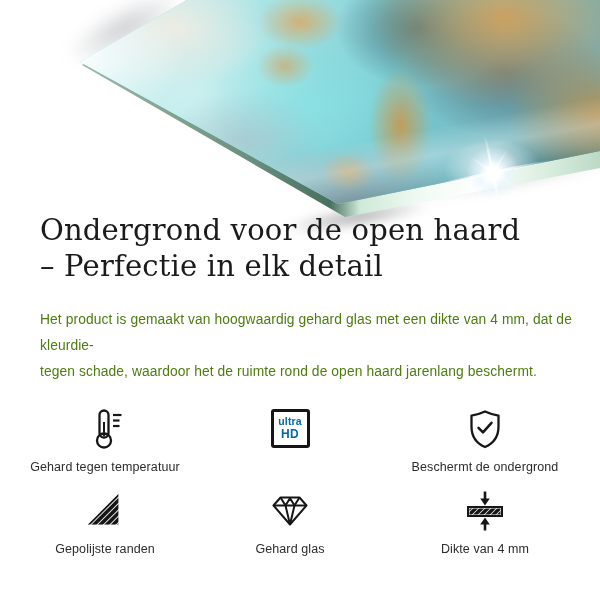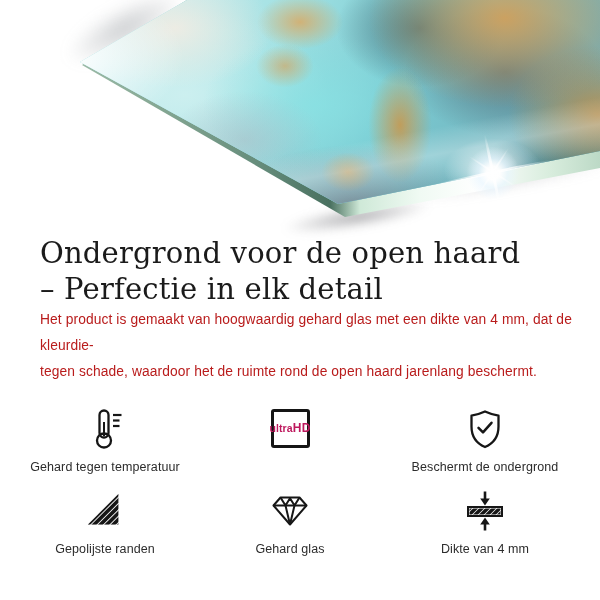--- a/index.html
+++ b/index.html
@@ -55,38 +55,38 @@
   .sparkle .glow { position:absolute; left:34px; top:34px; width:52px; height:52px;
     background:radial-gradient(circle, rgba(255,255,255,0.95) 0 18%, rgba(230,245,255,0.6) 40%, rgba(230,245,255,0) 72%); }
   .sparkle .ray { position:absolute; border-radius:50%; background:linear-gradient(to right,
       rgba(255,255,255,0) 0%, rgba(255,255,255,0.95) 44%, #ffffff 50%, rgba(255,255,255,0.95) 56%, rgba(255,255,255,0) 100%); }
   .sparkle .r1 { left:0;  top:58px;   width:120px; height:3px;  transform:rotate(-12deg); }
   .sparkle .r2 { left:21px; top:58px; width:78px;  height:2.5px; transform:rotate(78deg); }
   .sparkle .r3 { left:31px; top:58px; width:58px;  height:2px;  transform:rotate(33deg); opacity:.85; }
   .sparkle .r4 { left:31px; top:58px; width:58px;  height:2px;  transform:rotate(123deg); opacity:.85; }
 
   
-  .title { position:absolute; left:40px; top:235px; width:540px;
+  .title { position:absolute; left:40px; top:212px; width:540px;
     font-family:"DejaVu Serif", serif; font-size:29px; line-height:36px;
     font-weight:400; color:#1b1b1b; letter-spacing:0.2px; }
   .title span { display:block; }
 
   .desc { position:absolute; left:40px; top:307px; width:532px;
-    font-size:13.8px; line-height:26px; color:#b91c1c; letter-spacing:0.1px; }
+    font-size:13.8px; line-height:26px; color:#4d7c0f; letter-spacing:0.1px; }
   .desc span { display:block; }
 
   
   .features { position:absolute; left:15px; top:398px; width:570px;
     display:grid; grid-template-columns:180px 190px 200px; grid-auto-rows:82px; }
   .feature { display:flex; flex-direction:column; align-items:center; padding-top:7px; }
   .icon-area { height:47px; display:flex; align-items:center; justify-content:center; }
   .feature-label { margin-top:8px; font-size:12.5px; color:#2c2c2c; letter-spacing:0.1px; white-space:nowrap; }
 
   .hd-box { width:39px; height:39px; border:3px solid #151515; border-radius:3px;
-    display:flex; flex-direction:row; align-items:center; justify-content:center; color:#be185d; }
+    display:flex; flex-direction:column; align-items:center; justify-content:center; color:#0369a1; }
   .hd-top { font-size:10.5px; font-weight:700; line-height:11px; letter-spacing:0.1px; }
   .hd-bottom { font-size:12px; font-weight:800; line-height:15px; letter-spacing:0.3px; }
 
   svg .ln { stroke:#161616; fill:none; }
 </style>
 </head>
 <body>
 
 <div class="hero">
   <div class="tip-shadow"></div>

